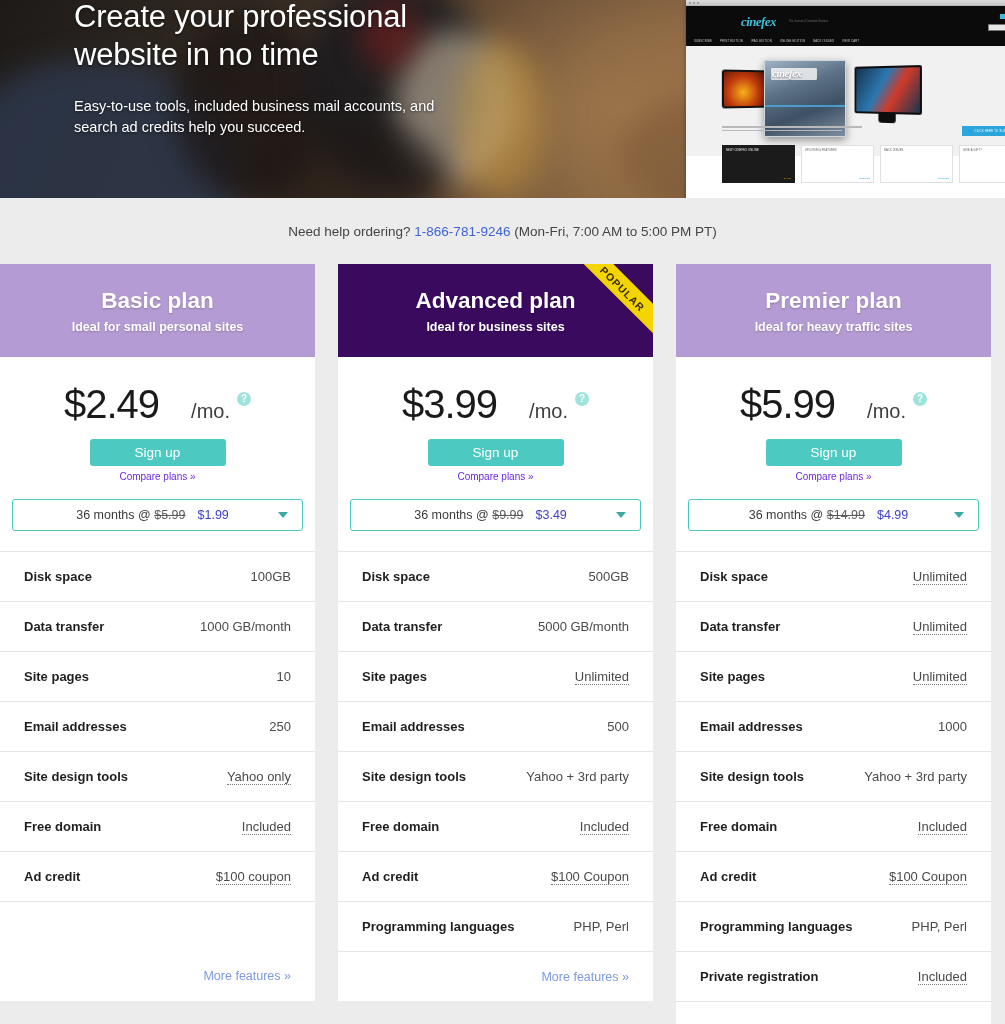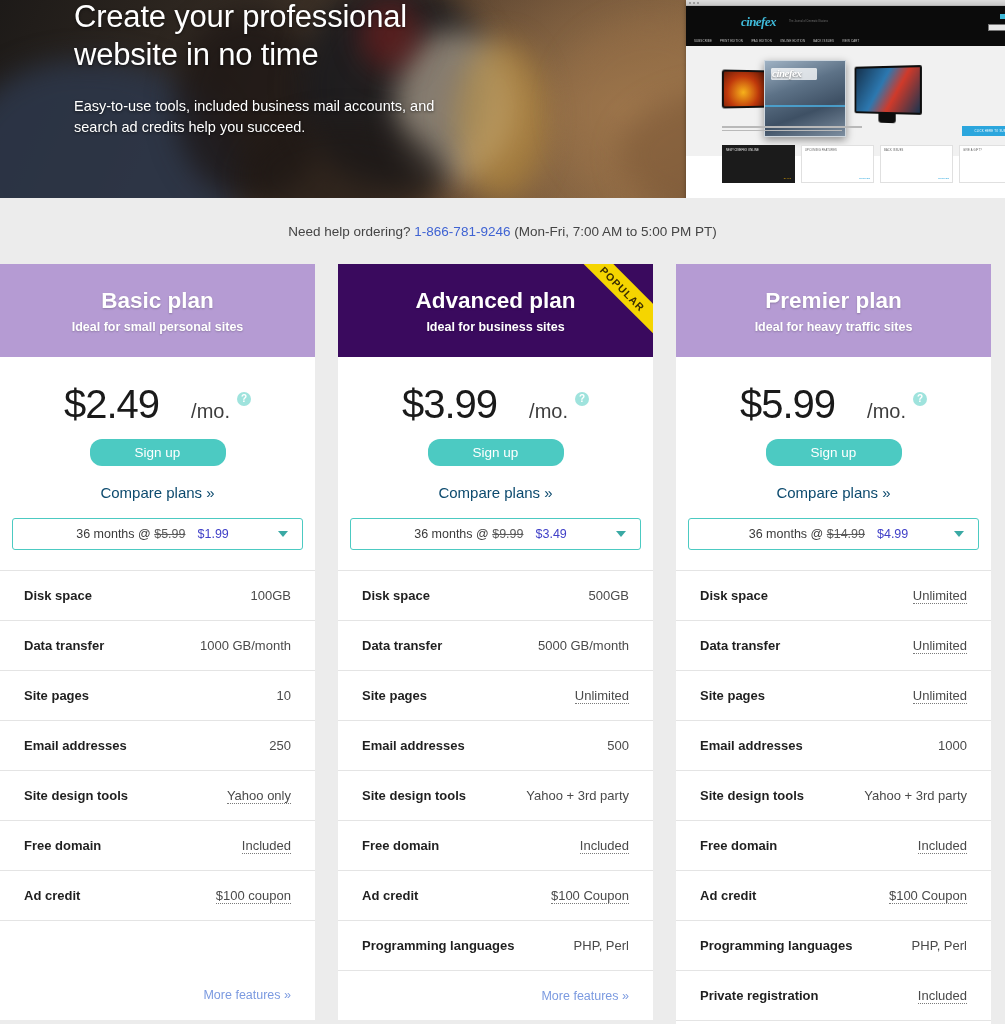--- a/index.html
+++ b/index.html
@@ -225,26 +225,26 @@
     display: inline-flex; align-items: center; justify-content: center;
     margin-left: 7px; align-self: center; position: relative; top: -6px;
     cursor: pointer; line-height: 1;
   }
   .signup {
     display: block;
     width: 136px; margin: 12px auto 0;
     height: 27px; line-height: 27px;
     background: #4ccac2; color: #fff;
     font-size: 13.5px; text-align: center;
-    border: none; border-radius: 12px; cursor: pointer;
+    border: none; border-radius: 3px; cursor: pointer;
     font-family: inherit;
   }
   .compare {
-    display: block; text-align: center; margin-top: 18px;
-    color: #0c4a6e; font-size: 15px; text-decoration: none;
+    display: block; text-align: center; margin-top: 5px;
+    color: #6d28d9; font-size: 10px; text-decoration: none;
   }
   .term {
     margin: 17px 0 0;
     height: 32px;
     border: 1px solid #4ccac2;
     border-radius: 3px;
     display: flex; align-items: center;
     position: relative;
     cursor: pointer;
     background: #fff;

